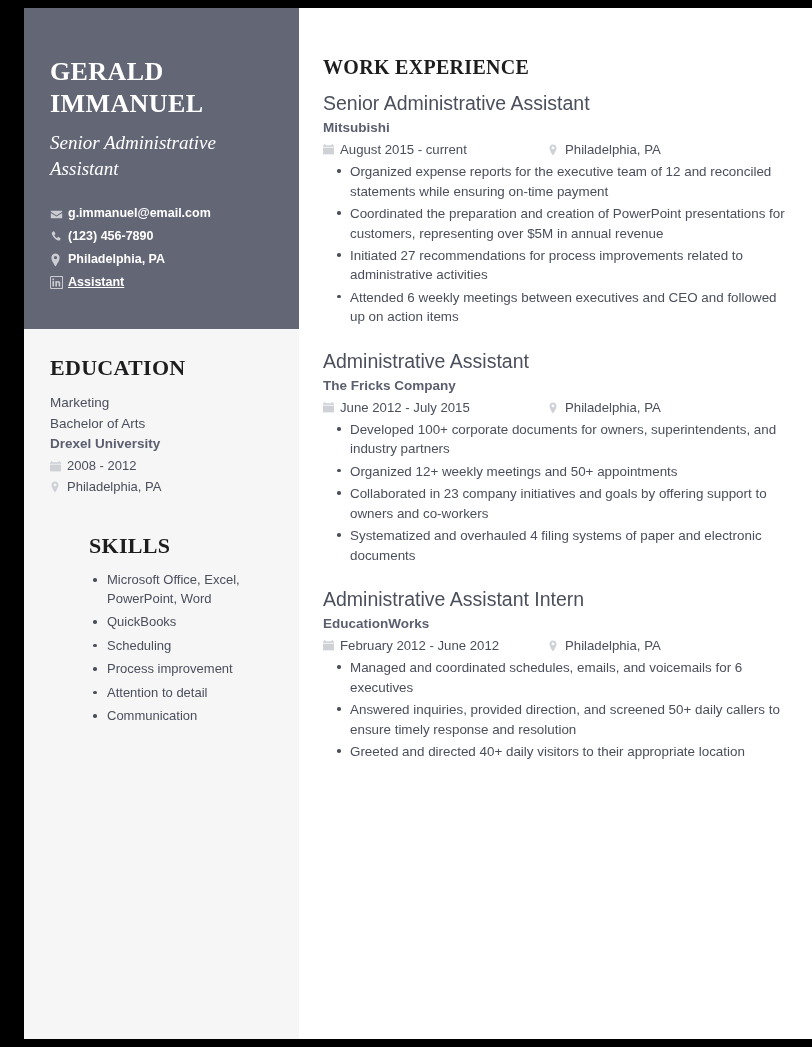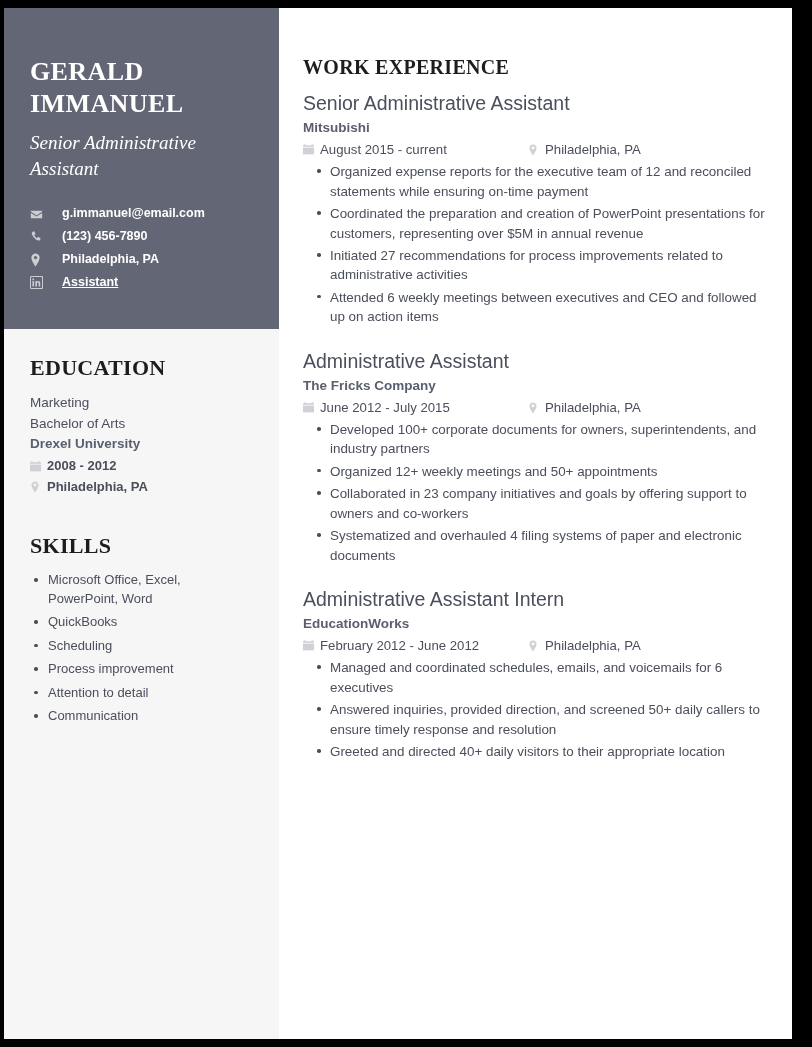--- a/index.html
+++ b/index.html
@@ -7,21 +7,21 @@
   html, body {
     width: 812px;
     height: 1047px;
     background: #000000;
     font-family: "Liberation Sans", sans-serif;
     -webkit-font-smoothing: antialiased;
   }
 
   .page-frame {
     position: absolute;
-    left: 4px;
+    left: 24px;
     top: 8px;
     width: 788px;
     height: 1031px;
     background: #ffffff;
     overflow: hidden;
     display: flex;
   }
 
   
   .sidebar {
@@ -61,21 +61,20 @@
   }
 
   .contact-item {
     display: flex;
     align-items: center;
     color: #ffffff;
     font-size: 12.5px;
     font-weight: bold;
     line-height: 1.1;
     margin-bottom: 9px;
-    gap: 14px;
   }
 
   .contact-item .ic {
     width: 18px;
     flex: 0 0 18px;
     display: inline-flex;
     align-items: center;
     justify-content: flex-start;
     opacity: 0.82;
   }
@@ -110,31 +109,30 @@
     line-height: 1.55;
   }
 
   .meta-line {
     display: flex;
     align-items: center;
     font-size: 13px;
     color: #4b4f5c;
     line-height: 1.5;
     margin-top: 1px;
-    font-weight: bold;
   }
   .meta-line .ic {
     width: 17px;
     flex: 0 0 17px;
     display: inline-flex;
     align-items: center;
   }
   .meta-line .ic svg { display: block; }
 
-  .skills-block { margin-top: 37px; }
+  .skills-block { margin-top: 37px; margin-left: 39px; }
 
   .bullets { list-style: none; }
   .bullets li {
     position: relative;
     padding-left: 18px;
     font-size: 13px;
     color: #4b4f5c;
     line-height: 1.42;
     margin-bottom: 5px;
   }

